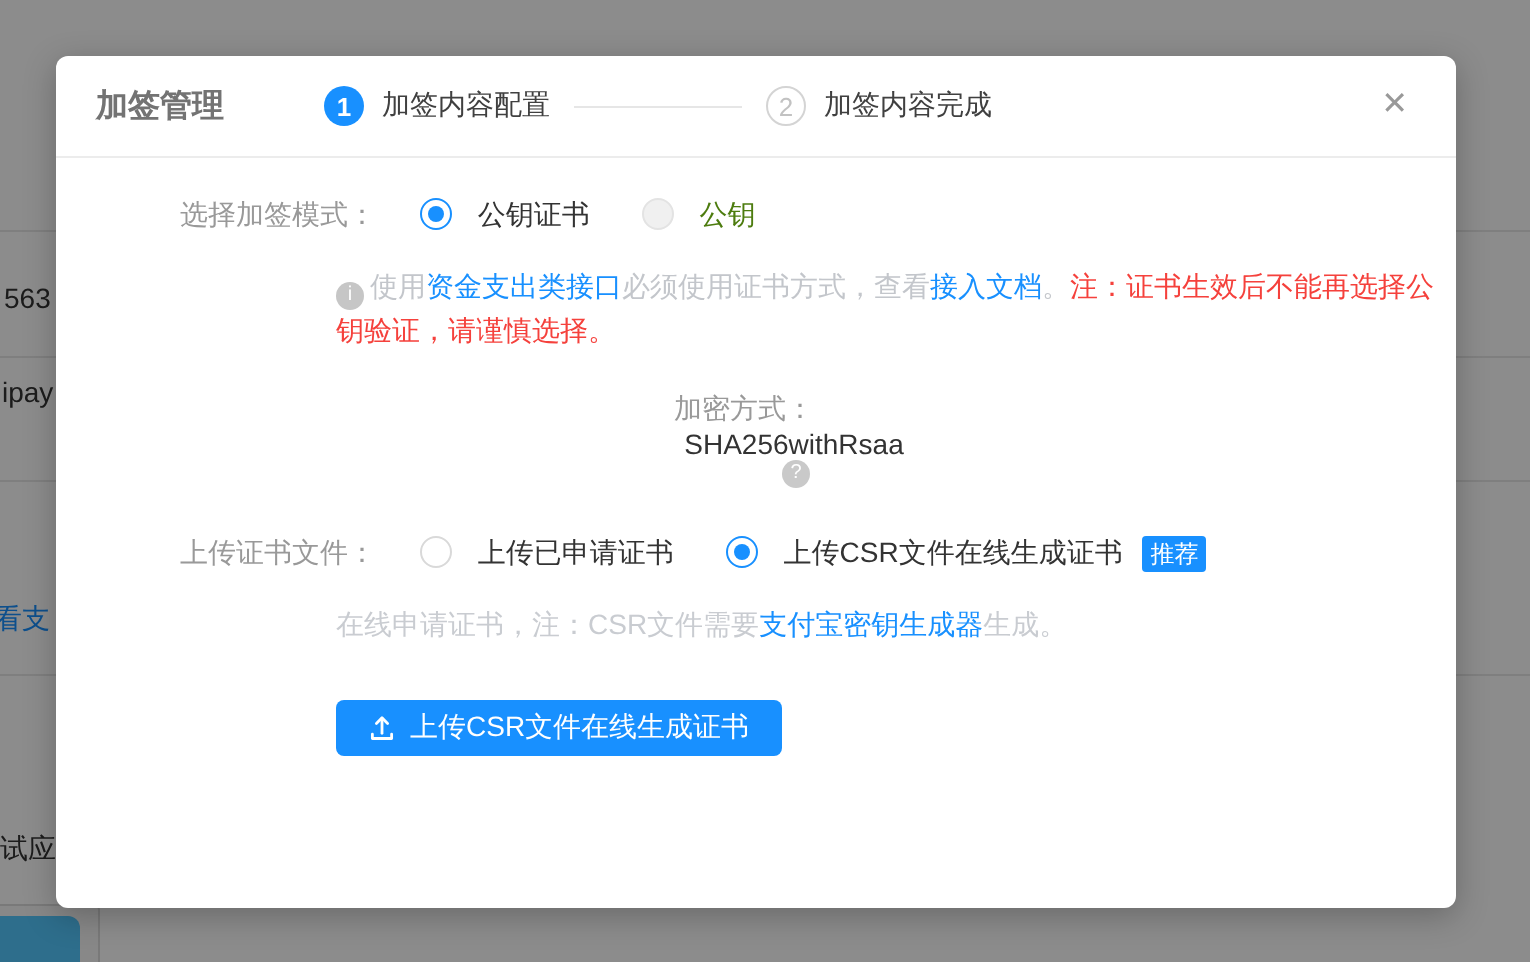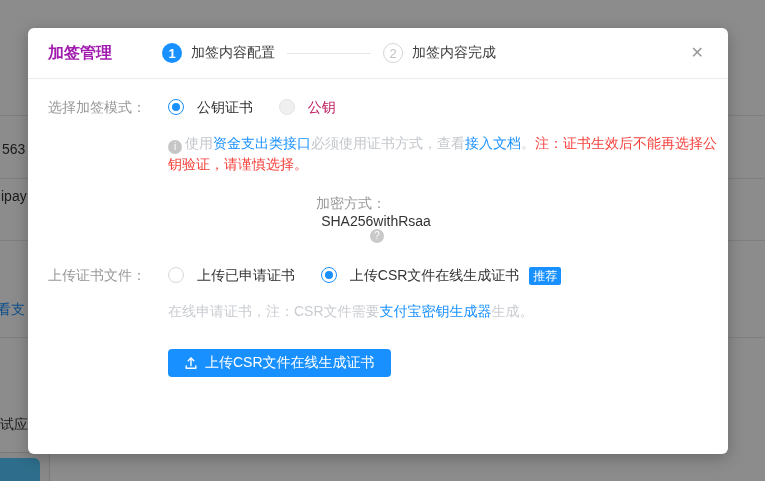--- a/index.html
+++ b/index.html
@@ -18,45 +18,45 @@
              background:#f7f7f7; border:1px solid #dcdcdc; border-radius:3px; }
   .bg-btn { position:absolute; left:-14px; top:458px; width:54px; height:34px;
             background:#54c8ff; border-radius:6px; }
   .overlay { position:absolute; inset:0; background:rgba(0,0,0,0.45); }
 
   
   .modal { position:absolute; left:28px; top:28px; width:700px; height:426px;
            background:#fff; border-radius:6px; box-shadow:0 4px 16px rgba(0,0,0,.25); }
   .modal-header { display:flex; align-items:center; height:51px;
                   padding:0 20px; border-bottom:1px solid #ececec; }
-  .modal-title { font-size:16px; font-weight:bold; color:#a21caf; margin-right:50px; }
+  .modal-title { font-size:16px; font-weight:bold; color:#737373; margin-right:50px; }
   .steps { display:flex; align-items:center; }
   .step { display:flex; align-items:center; }
   .step-circle { width:20px; height:20px; border-radius:50%; display:flex;
                  align-items:center; justify-content:center; font-size:13px; margin-right:9px; }
   .step-circle.active { background:#1890ff; color:#fff; font-weight:bold; }
   .step-circle.todo { background:#fff; border:1px solid #d4d4d4; color:#c2c2c2; }
   .step-label { font-size:14px; color:#404040; }
   .step-connector { width:84px; height:1px; background:#e6e6e6; margin:0 12px; }
   .close-btn { margin-left:auto; color:#999; font-size:16px; line-height:1;
                cursor:pointer; padding:4px; }
 
   .modal-body { padding:20px 24px 0 20px; }
-  .form-row { display:flex; align-items:center; }
+  .form-row { display:flex; align-items:center;margin-left:42px; }
   .form-label { width:120px; flex-shrink:0; color:#999; }
   .radio { display:inline-block; width:16px; height:16px; border-radius:50%;
            border:1px solid #d9d9d9; background:#fff; position:relative;
            vertical-align:-3px; margin-right:9px; cursor:pointer; }
   .radio.checked { border-color:#1890ff; }
   .radio.checked::after { content:""; position:absolute; left:3px; top:3px;
            width:8px; height:8px; border-radius:50%; background:#1890ff; }
   .radio.disabled { background:#f0f0f0; border-color:#e3e3e3; cursor:not-allowed; }
   .radio-option { margin-right:26px; color:#333; }
   .radio-option .opt-label { cursor:pointer;text-align:right; }
-  .radio-option.disabled .opt-label { color:#be185d; cursor:not-allowed; }
+  .radio-option.disabled .opt-label { color:#4d7c0f; cursor:not-allowed; }
 
   .note-block { margin:16px 0 0 120px; width:560px; line-height:21px; color:#c3c6cb; }
   .note-icon { display:inline-block; width:14px; height:14px; border-radius:50%;
                background:#c6c6c6; color:#fff; font-size:10px; line-height:14px;
                text-align:center; vertical-align:-2px; margin-right:3px; font-style:normal; }
   .note-block a, .inline-link { color:#1890ff; text-decoration:none; cursor:pointer; }
   .note-red { color:#f5413c; }
 
   .row-encrypt { margin-top:20px;flex-direction:column; }
   .encrypt-value { color:#333; }

